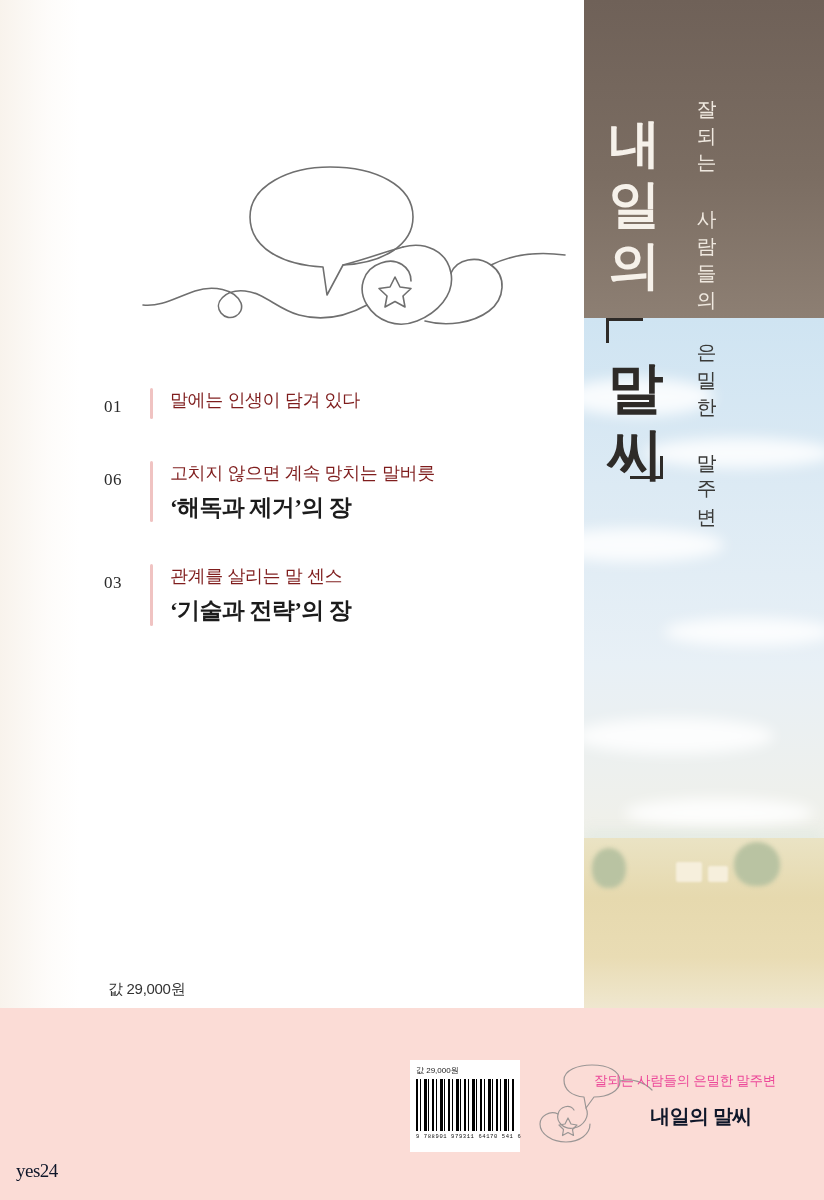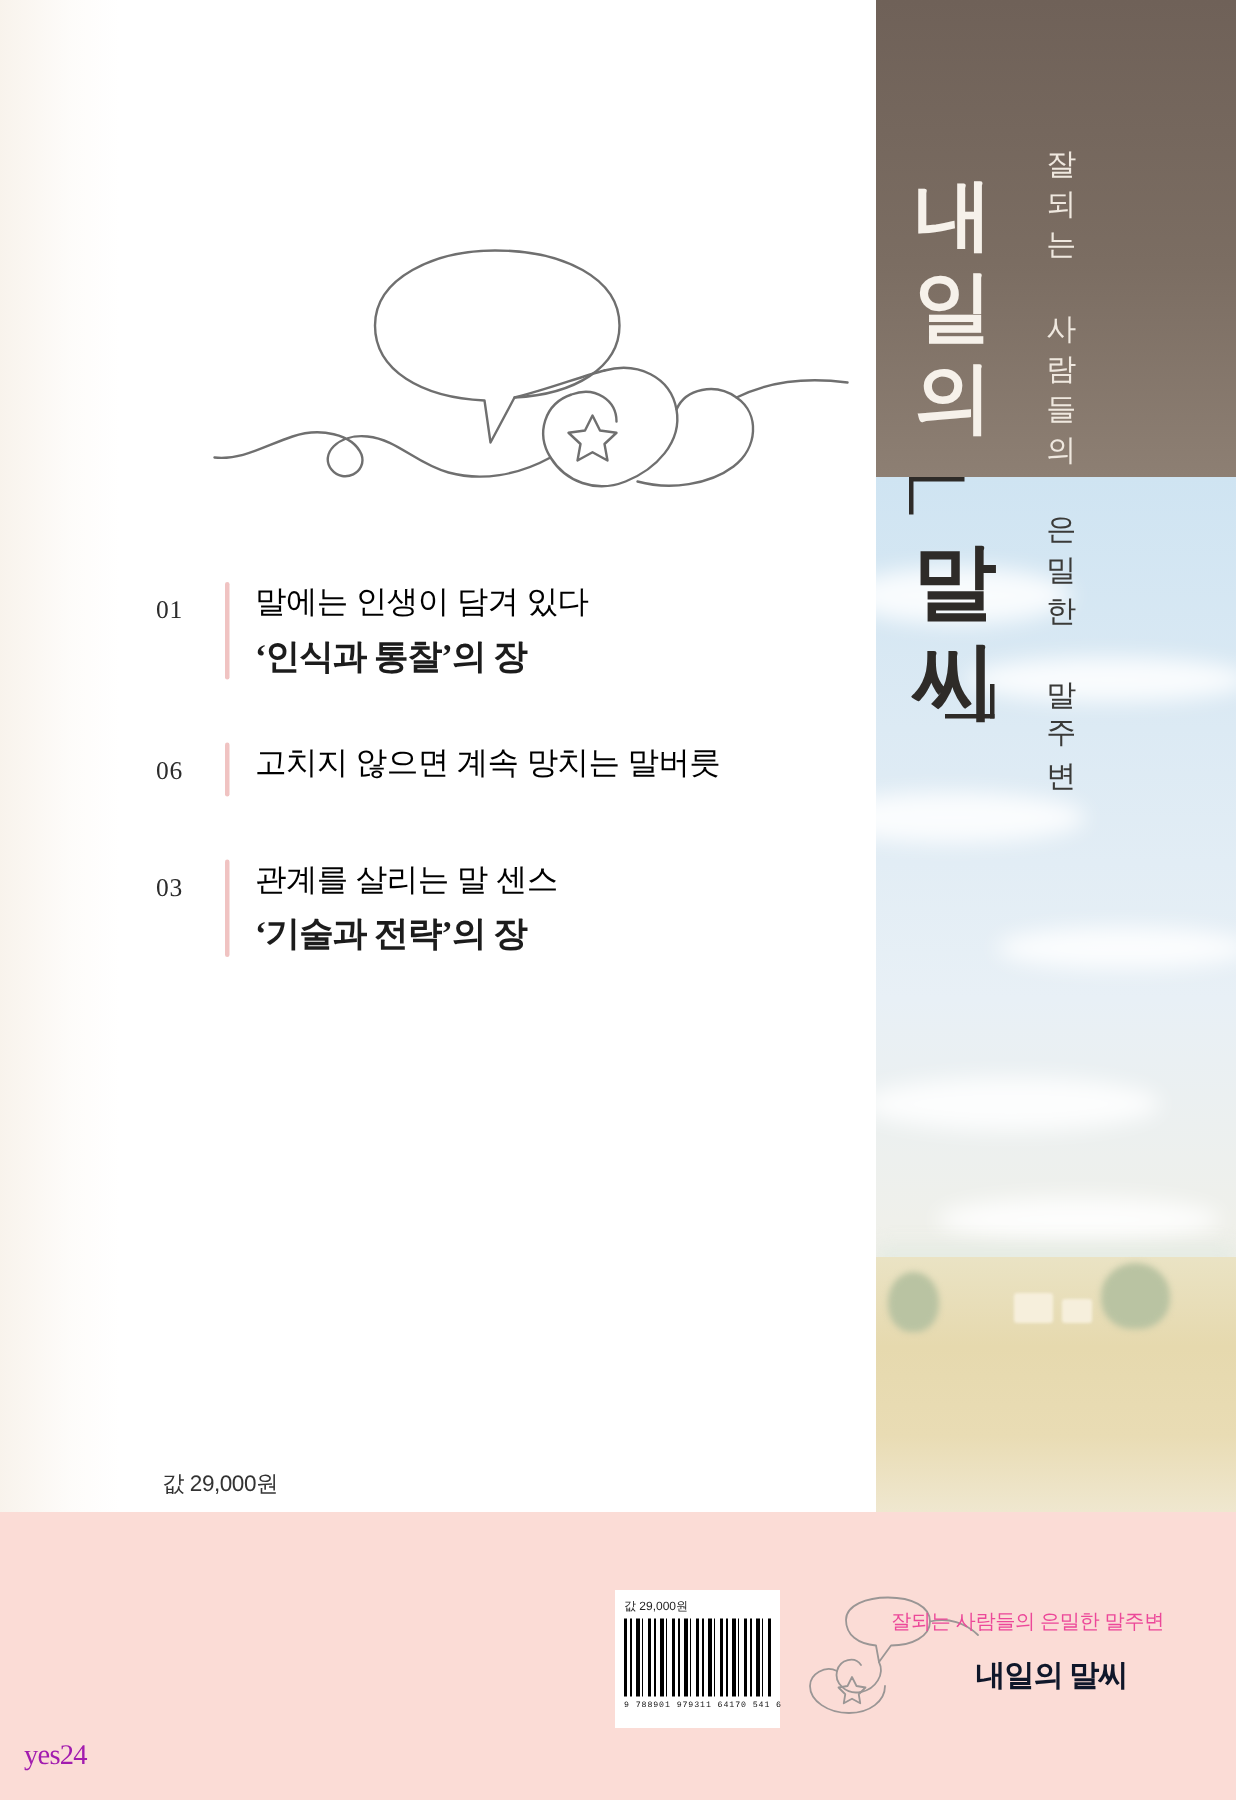--- a/index.html
+++ b/index.html
@@ -69,22 +69,22 @@
     width: 3px;
     align-self: stretch;
     background: #f0c3c2;
     margin-right: 17px;
     border-radius: 2px;
   }
   .ch-texts {
     flex: 1 1 auto;
   }
   .ch-sub {
-    font-size: 21px;
-    color: #000000;
+    font-size: 18px;
+    color: #7f1d1d;
     letter-spacing: -0.4px;
     line-height: 1.35;
     margin-bottom: 7px;
   }
   .ch-title {
     font-family: "Liberation Serif", serif;
     font-size: 23px;
     font-weight: 700;
     color: #1c1c1c;
     letter-spacing: -0.6px;
@@ -288,21 +288,21 @@
     opacity: .85;
   }
 
   
   #watermark {
     position: absolute;
     left: 16px;
     top: 1160px;
     font-family: "Liberation Serif", serif;
     font-size: 19px;
-    color: #a21caf;
+    color: #0f172a;
     letter-spacing: -0.5px;
   }
 </style>
 </head>
 <body>
 
 <div id="cover">
 
   <div class="left-wash"></div>
 
@@ -328,29 +328,29 @@
     </g>
   </svg>
 
   <div id="chapters">
 
     <div class="chapter">
       <div class="ch-num">01</div>
       <div class="ch-bar"></div>
       <div class="ch-texts">
         <div class="ch-sub">말에는 인생이 담겨 있다</div>
-        <div class="ch-title">‘인식과 통찰’의 장</div>
       </div>
     </div>
 
     <div class="chapter">
       <div class="ch-num">06</div>
       <div class="ch-bar"></div>
       <div class="ch-texts">
         <div class="ch-sub">고치지 않으면 계속 망치는 말버릇</div>
+        <div class="ch-title">‘해독과 제거’의 장</div>
       </div>
     </div>
 
     <div class="chapter">
       <div class="ch-num">03</div>
       <div class="ch-bar"></div>
       <div class="ch-texts">
         <div class="ch-sub">관계를 살리는 말 센스</div>
         <div class="ch-title">‘기술과 전략’의 장</div>
       </div>

